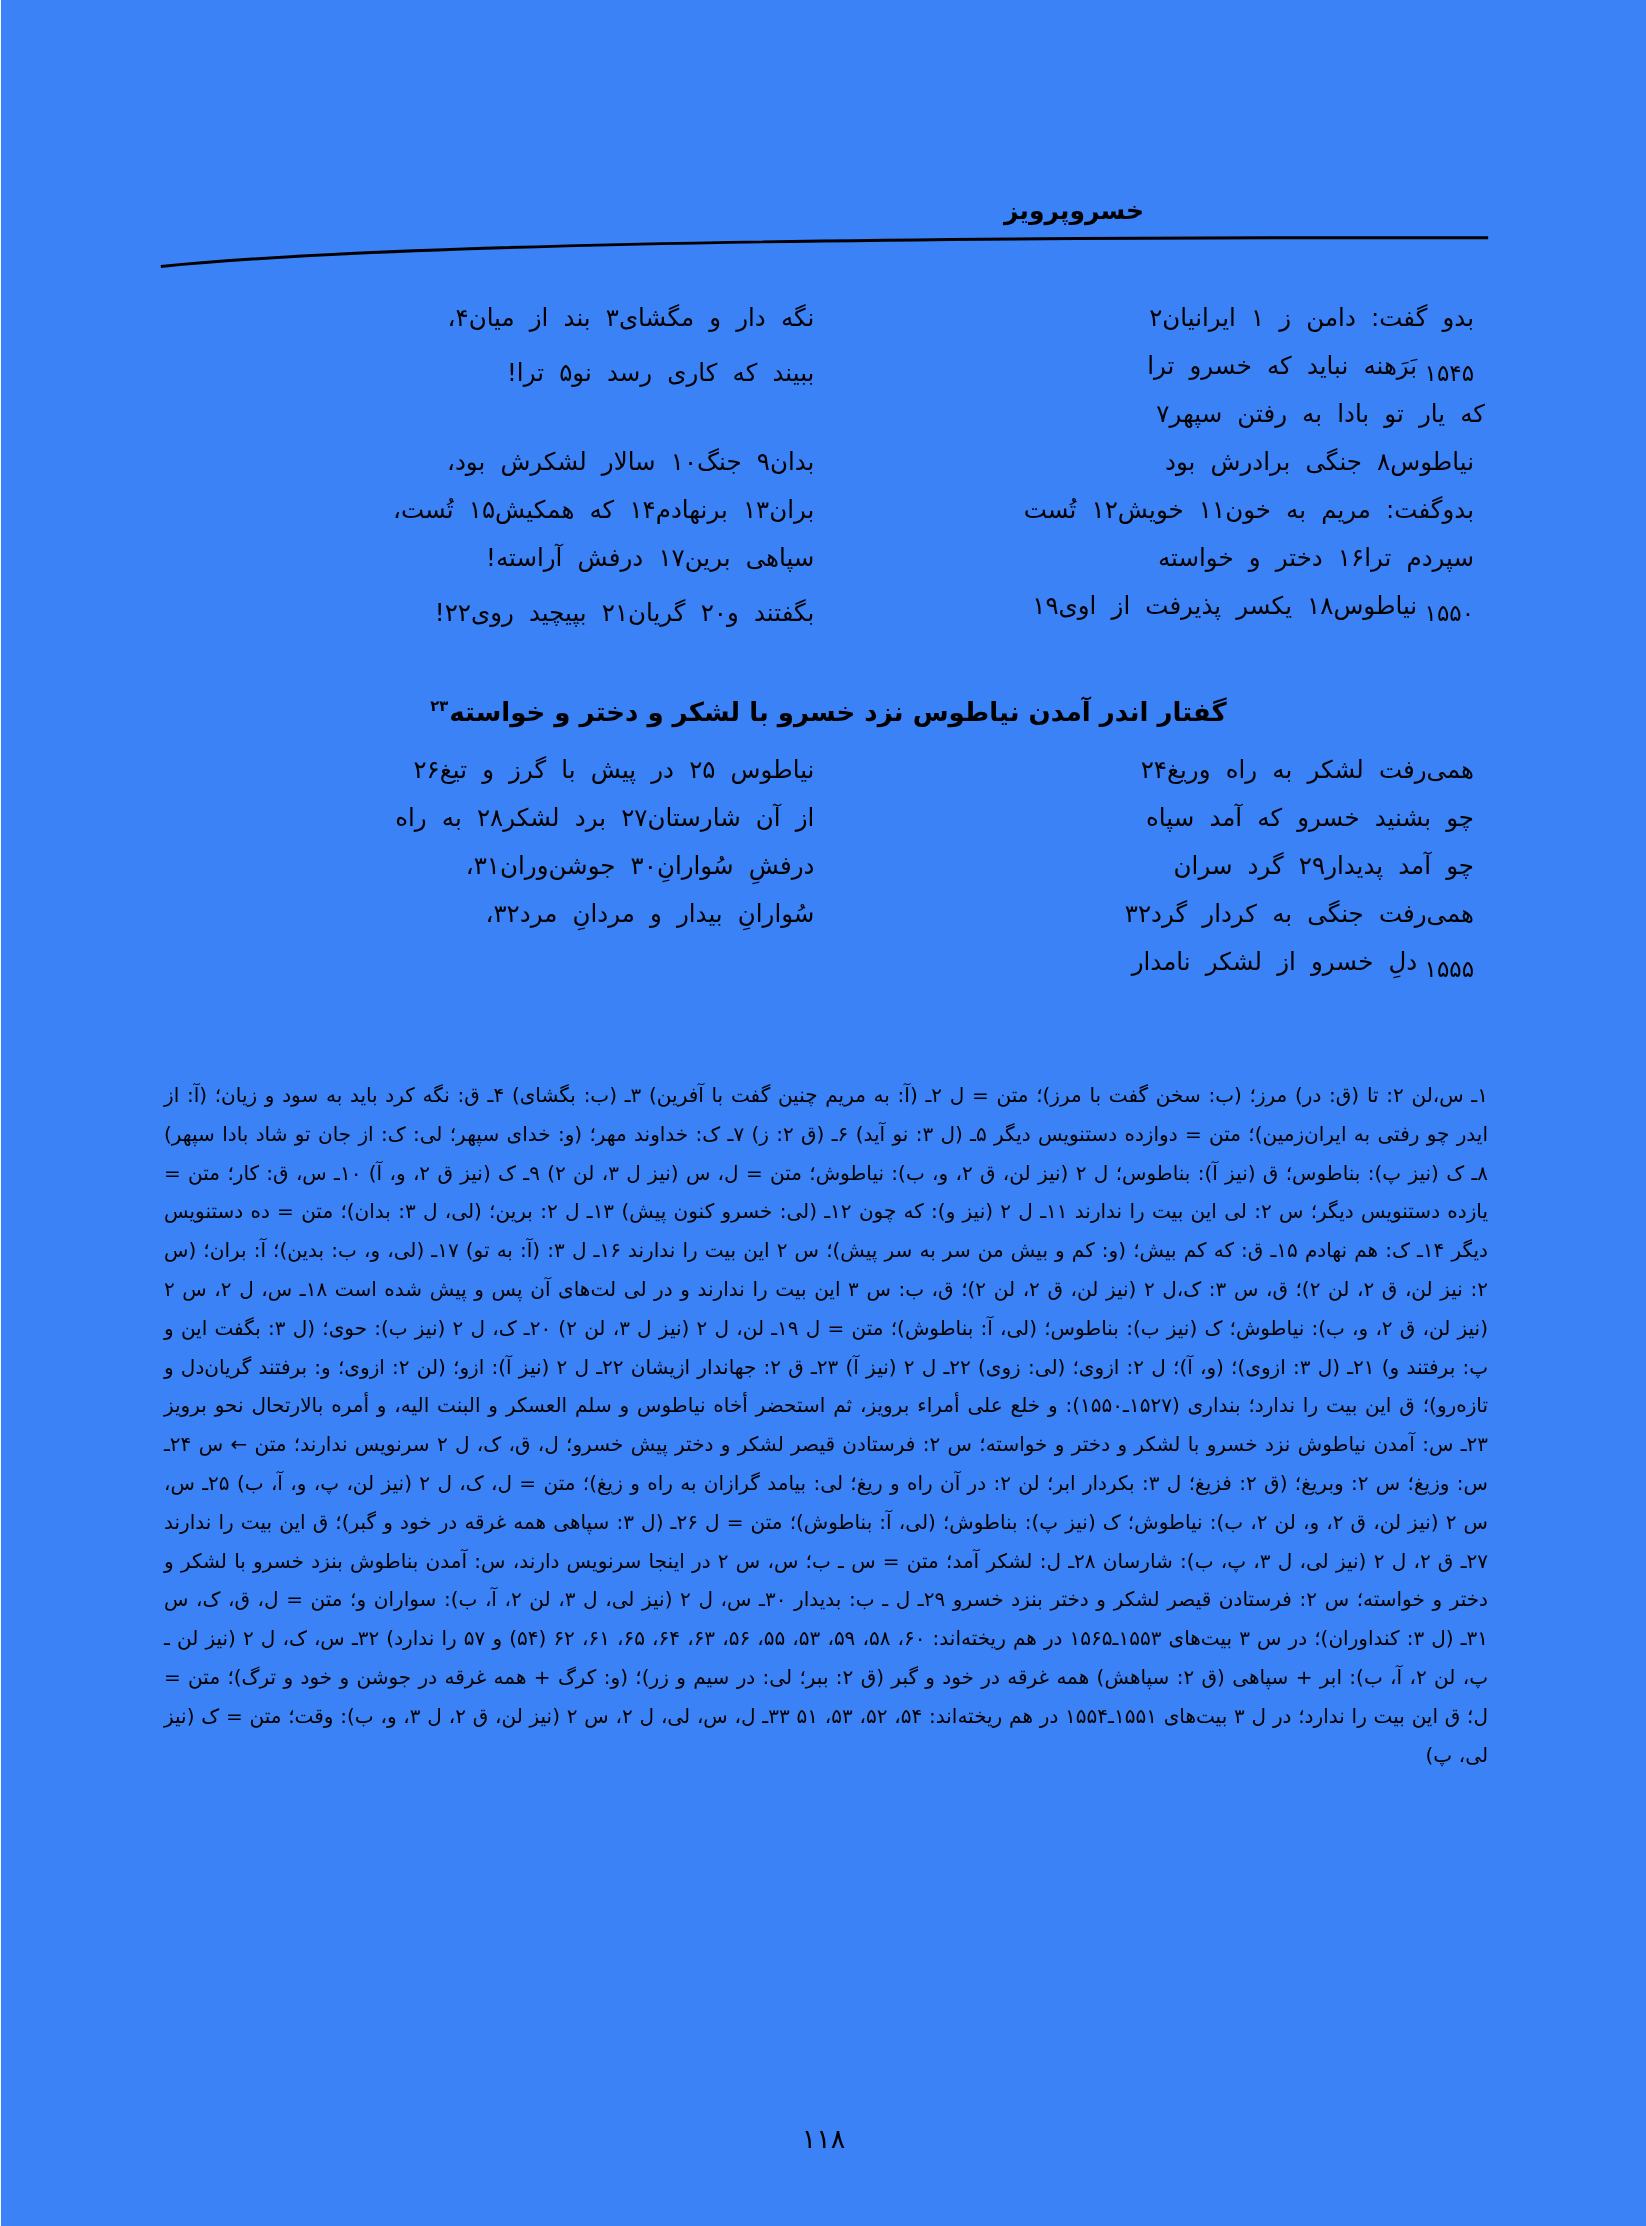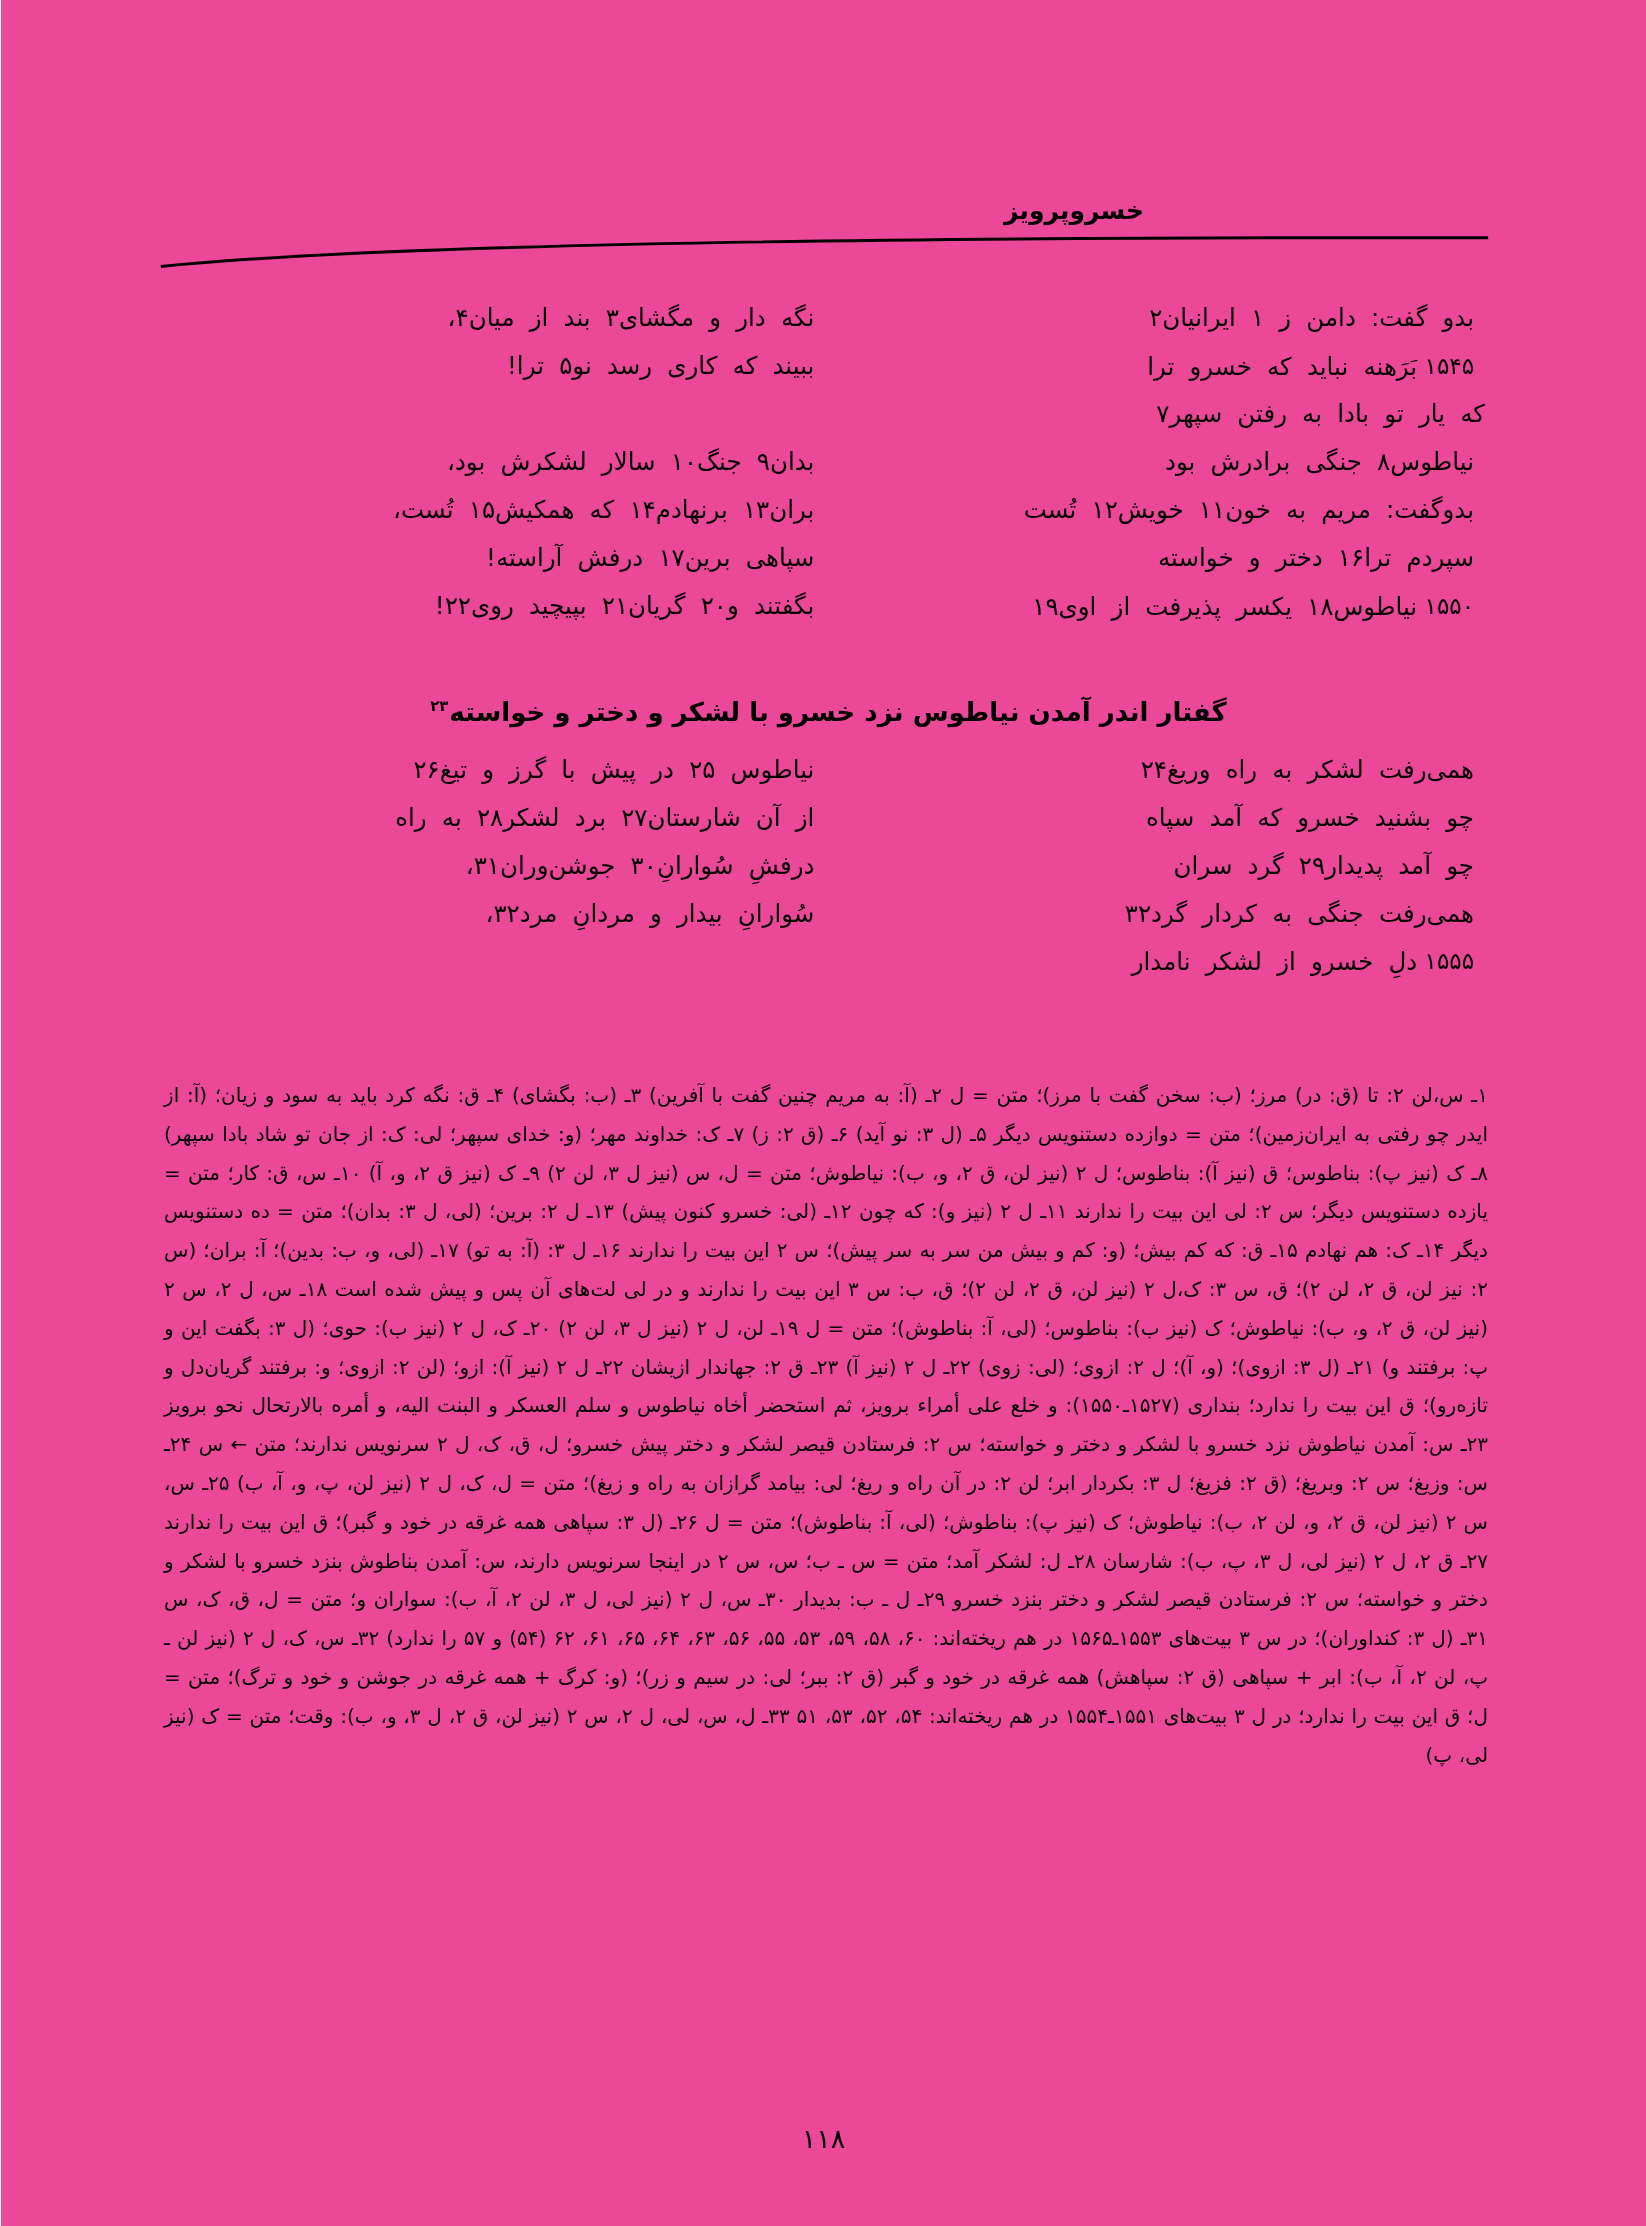--- a/index.html
+++ b/index.html
@@ -5,21 +5,21 @@
   html,body{margin:0;padding:0;background:#ffffff;}
   body{
     width:1647px;height:2226px;
     font-family:"DejaVu Sans","Liberation Sans",sans-serif;
     color:#000;
     position:relative;
     overflow:hidden;
   }
   .page{
     position:absolute;inset:0;
-    background:#ec4899;
+    background:#3b82f6;
   }
 
   
   .runhead{
     position:absolute;
     top:196px;right:0;left:0;
     height:55px;
   }
   .runhead-title{
     position:absolute;
@@ -76,20 +76,21 @@
     text-align:justify;
     word-spacing:0.30em;
   }
   .hemi-r .hemi-inner{width:100%;}
   .hemi-l .hemi-inner{width:100%;}
 
   .vnum{
     font-size:23px;
     display:inline-block;
     margin-left:7.4px;
+    margin-top:8px;
   }
   sup.fn{
     font-size:14.8px;
     vertical-align:super;
     margin-right:0.9px;
     margin-left:10px;
   }
 
   
   .section-heading{

